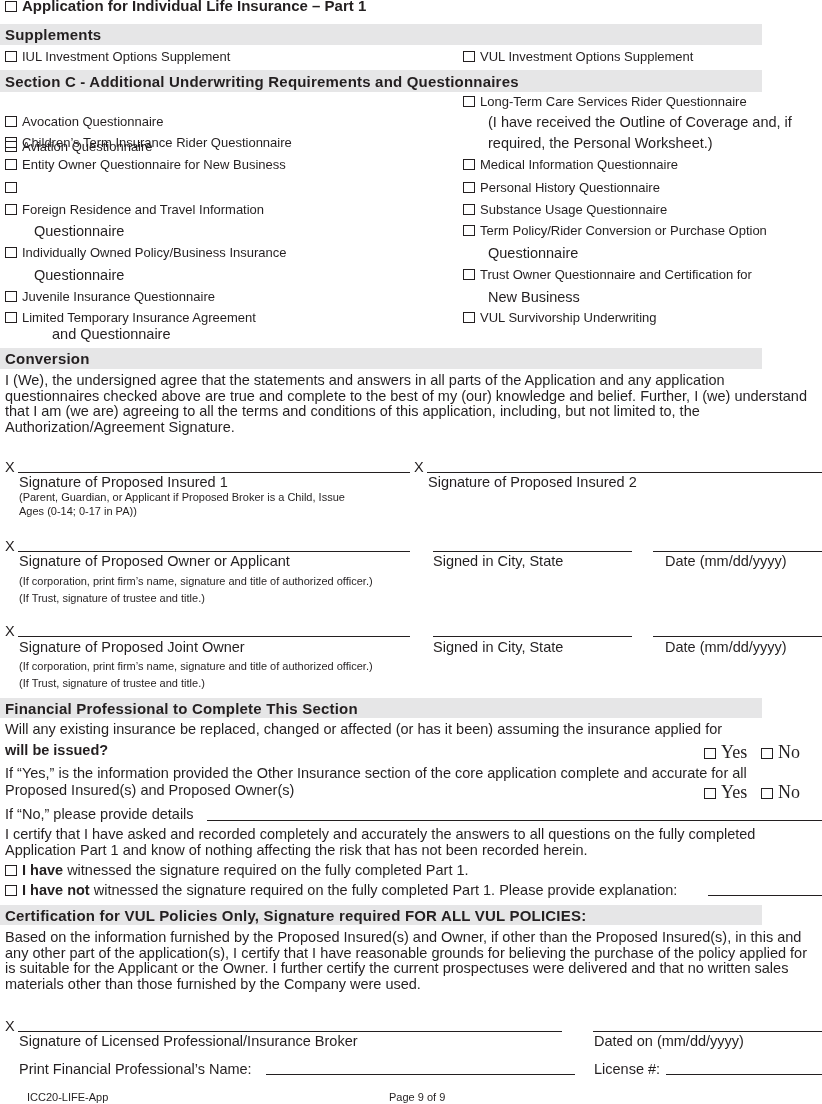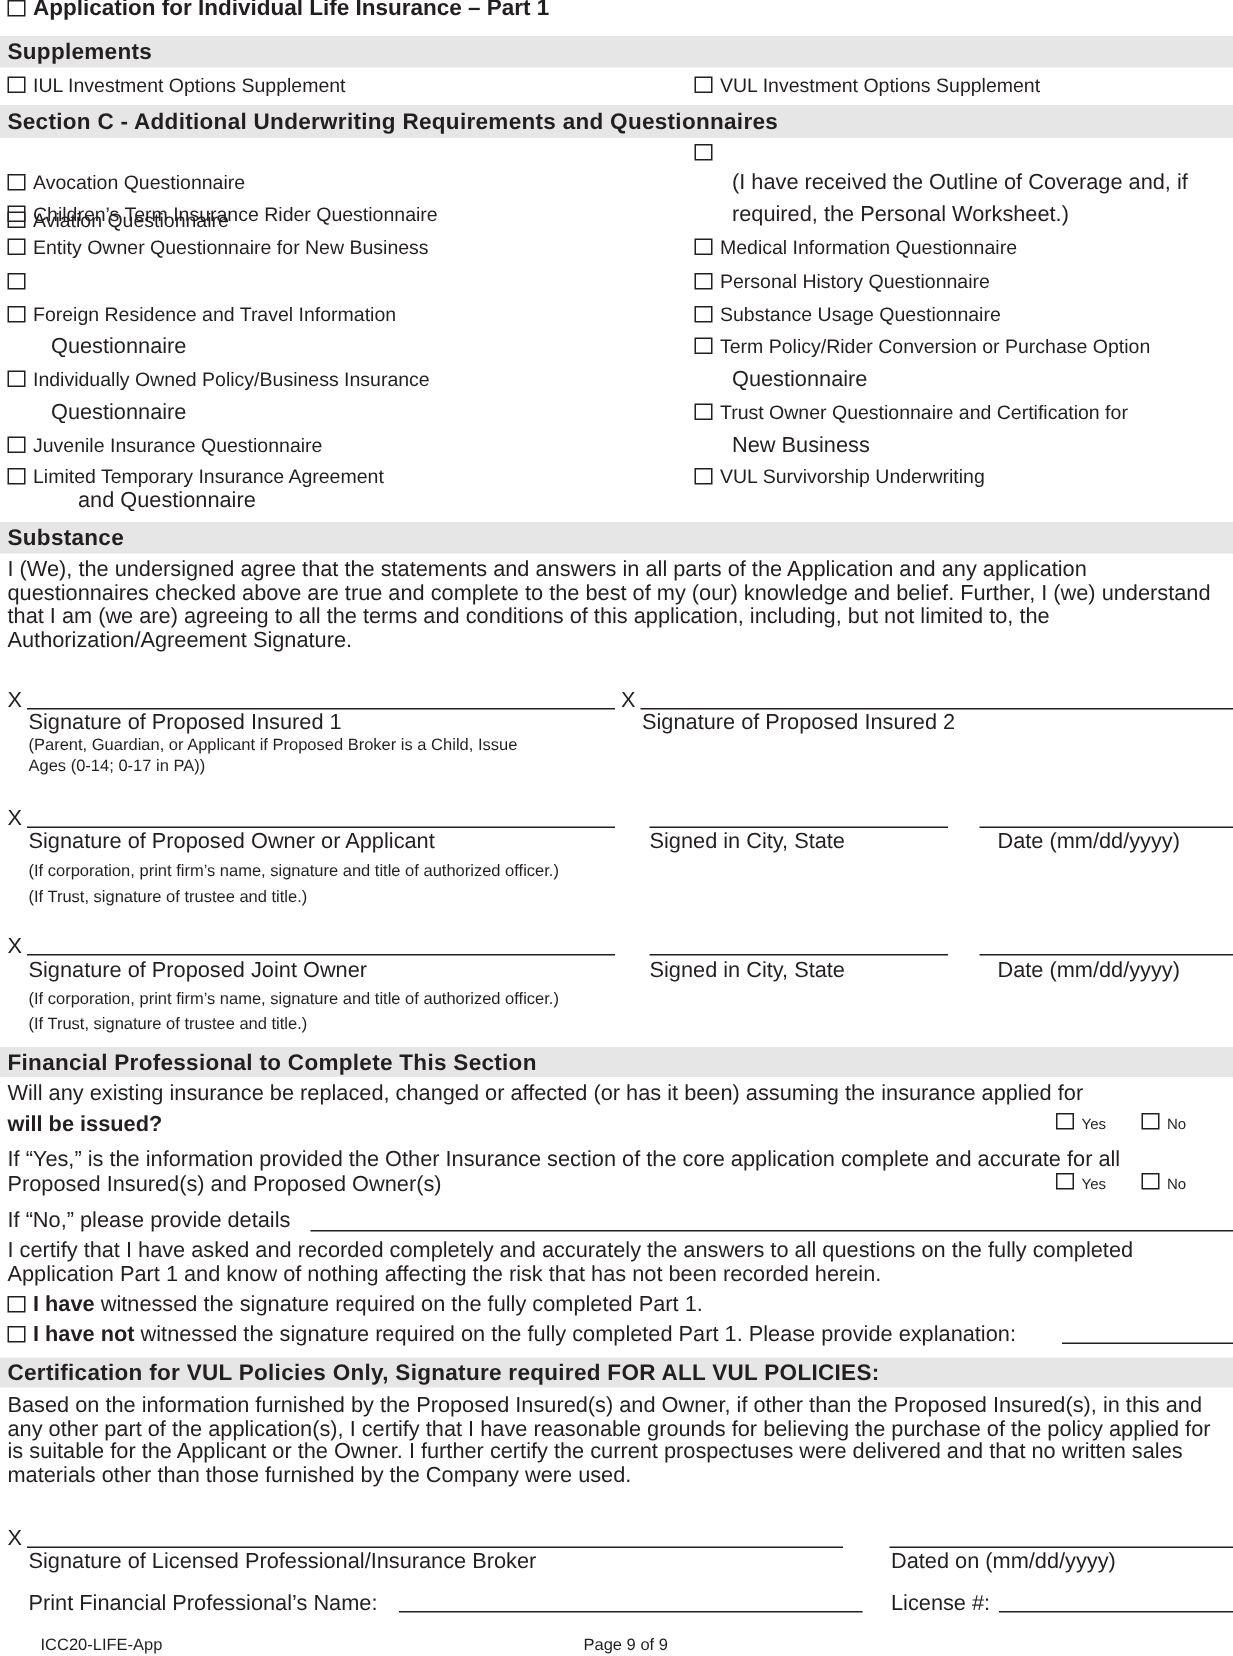--- a/index.html
+++ b/index.html
@@ -1,30 +1,30 @@
 <!DOCTYPE html>
 <html><head>
 <meta charset="utf-8">
 <style>
   html, body { margin:0; padding:0; background:#ffffff; }
   body { width:822px; height:1104px; position:relative; overflow:hidden;
          font-family:"Liberation Sans", sans-serif; color:#231f20; font-size:14.5px; }
   .abs { position:absolute; white-space:nowrap; }
-  .band { position:absolute; left:0; width:822px; background:#e6e6e7; }
+  .band { position:absolute; left:0; width:762px; background:#e6e6e7; }
   .band-title { position:absolute; left:5px; font-weight:bold; font-size:15px; letter-spacing:0.2px; }
   .cb { display:inline-block; width:10px; height:9px; border:1.6px solid #231f20; margin-right:5px; vertical-align:-0.5px; cursor:pointer; }
   .item { position:absolute; white-space:nowrap; line-height:20px; font-size:13px; }
   .cont { position:absolute; white-space:nowrap; line-height:20px; font-size:14.5px; }
   .line { position:absolute; height:0; border-top:1.3px solid #231f20; }
   .narrow { font-family:"Liberation Sans Narrow","Liberation Sans", sans-serif; }
   .sig-label { position:absolute; white-space:nowrap; font-size:14.5px; }
   .sig-note { position:absolute; white-space:nowrap; font-size:11px; transform-origin:left top; }
   .x-mark { position:absolute; font-size:14.5px; }
   .para { position:absolute; font-size:14.5px; line-height:15.5px; }
-  .yn { position:absolute; white-space:nowrap; font-size:10px; }
+  .yn { position:absolute; white-space:nowrap; font-size:18px;font-family:Liberation Serif, serif; }
   .footer { position:absolute; font-size:11px; }
   b { font-weight:bold; }
 </style>
 </head>
 <body>
 
 <div class="item" style="left:5px; top:-4px; font-weight:bold; font-size:15px;">
   <span class="cb"></span><span>Application for Individual Life Insurance – Part 1</span>
 </div>
 
@@ -48,34 +48,34 @@
 <div class="item" style="left:5px; top:155px;"><span class="cb"></span><span>Entity Owner Questionnaire for New Business</span></div>
 <div class="item" style="left:5px; top:178px;"><span class="cb"></span></div>
 <div class="item" style="left:5px; top:200px;"><span class="cb"></span><span>Foreign Residence and Travel Information</span></div>
 <div class="cont" style="left:34px; top:221px;">Questionnaire</div>
 <div class="item" style="left:5px; top:243px;"><span class="cb"></span><span>Individually Owned Policy/Business Insurance</span></div>
 <div class="cont" style="left:34px; top:265px;">Questionnaire</div>
 <div class="item" style="left:5px; top:287px;"><span class="cb"></span><span>Juvenile Insurance Questionnaire</span></div>
 <div class="item" style="left:5px; top:308px;"><span class="cb"></span><span>Limited Temporary Insurance Agreement</span></div>
 <div class="cont" style="left:52px; top:324px;">and Questionnaire</div>
 
-<div class="item" style="left:463px; top:92px;"><span class="cb"></span></div>
+<div class="item" style="left:463px; top:92px;"><span class="cb"></span><span>Long-Term Care Services Rider Questionnaire</span></div>
 <div class="cont" style="left:488px; top:112px;">(I have received the Outline of Coverage and, if</div>
 <div class="cont" style="left:488px; top:133px;">required, the Personal Worksheet.)</div>
 <div class="item" style="left:463px; top:155px;"><span class="cb"></span><span>Medical Information Questionnaire</span></div>
 <div class="item" style="left:463px; top:178px;"><span class="cb"></span><span>Personal History Questionnaire</span></div>
 <div class="item" style="left:463px; top:200px;"><span class="cb"></span><span>Substance Usage Questionnaire</span></div>
 <div class="item" style="left:463px; top:221px;"><span class="cb"></span><span>Term Policy/Rider Conversion or Purchase Option</span></div>
 <div class="cont" style="left:488px; top:243px;">Questionnaire</div>
 <div class="item" style="left:463px; top:265px;"><span class="cb"></span><span>Trust Owner Questionnaire and Certification for</span></div>
 <div class="cont" style="left:488px; top:287px;">New Business</div>
 <div class="item" style="left:463px; top:308px;"><span class="cb"></span><span>VUL Survivorship Underwriting</span></div>
 
 <div class="band" style="top:348px; height:21px;">
-  <span class="band-title" style="top:2px;">Substance</span>
+  <span class="band-title" style="top:2px;">Conversion</span>
 </div>
 <div class="para" style="left:5px; top:373px; width:812px;">I (We), the undersigned agree that the statements and answers in all parts of the Application and any application questionnaires checked above are true and complete to the best of my (our) knowledge and belief. Further, I (we) understand that I am (we are) agreeing to all the terms and conditions of this application, including, but not limited to, the Authorization/Agreement Signature.</div>
 
 <div class="x-mark" style="left:5px; top:459px;">X</div>
 <div class="line" style="left:18px; top:472px; width:392px;"></div>
 <div class="x-mark" style="left:414px; top:459px;">X</div>
 <div class="line" style="left:427px; top:472px; width:395px;"></div>
 <div class="sig-label" style="left:19px; top:474px;">Signature of Proposed Insured 1</div>
 <div class="sig-note narrow" style="left:19px; top:491px;">(Parent, Guardian, or Applicant if Proposed Broker is a Child, Issue</div>
 <div class="sig-note narrow" style="left:19px; top:505px;">Ages (0-14; 0-17 in PA))</div>

